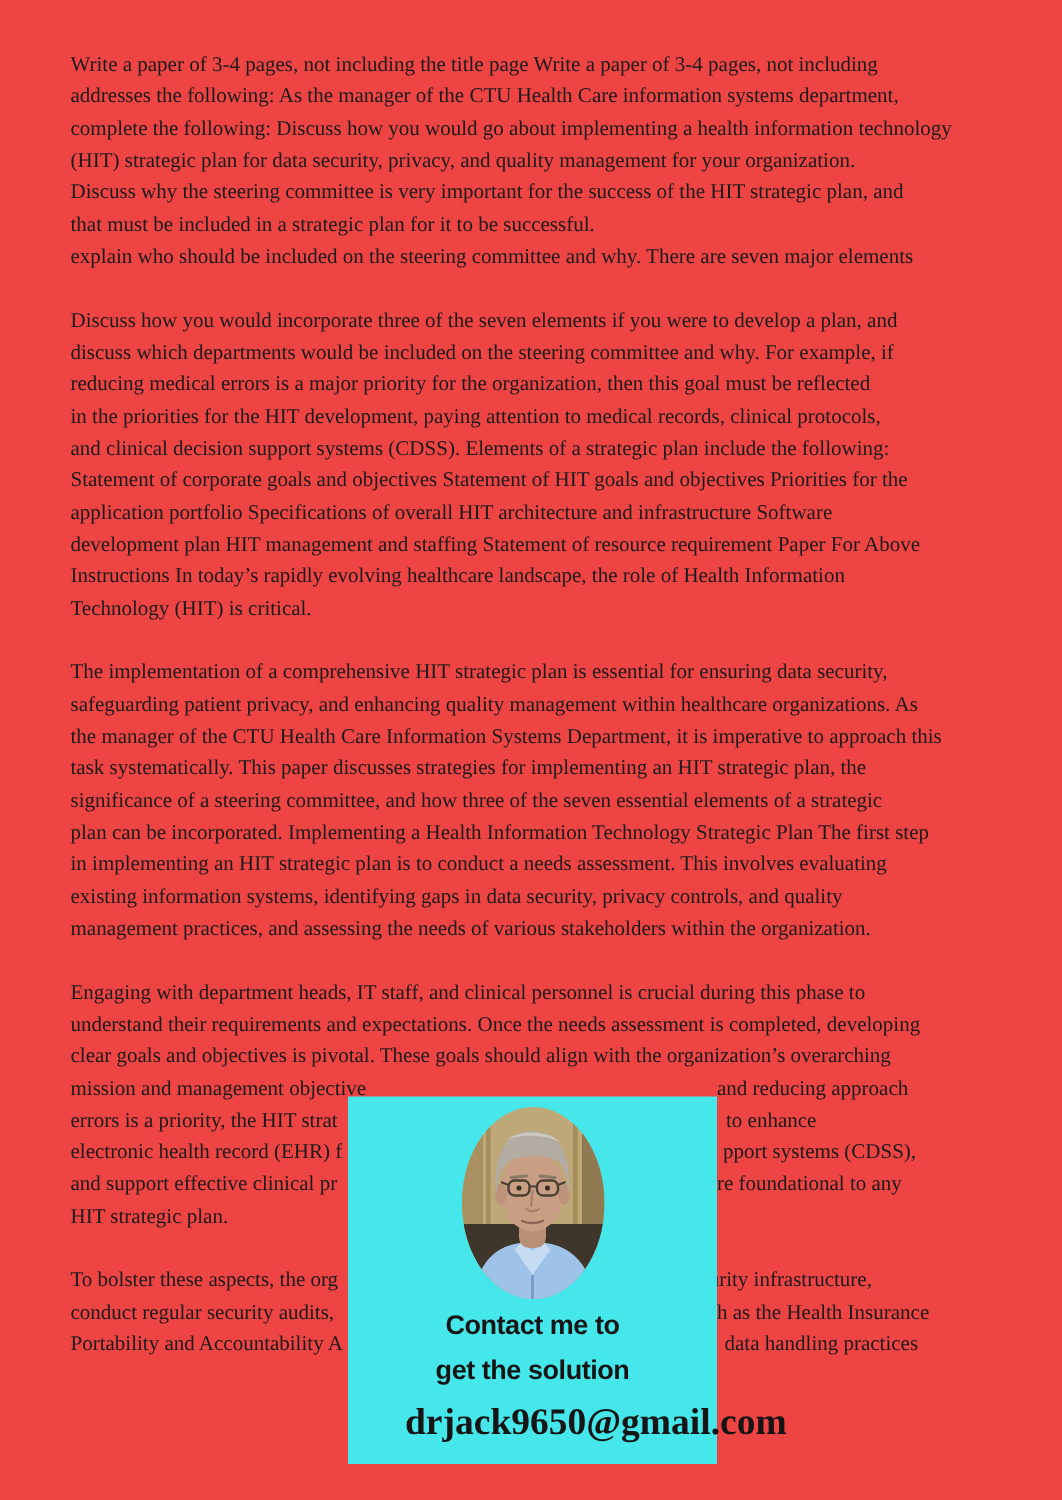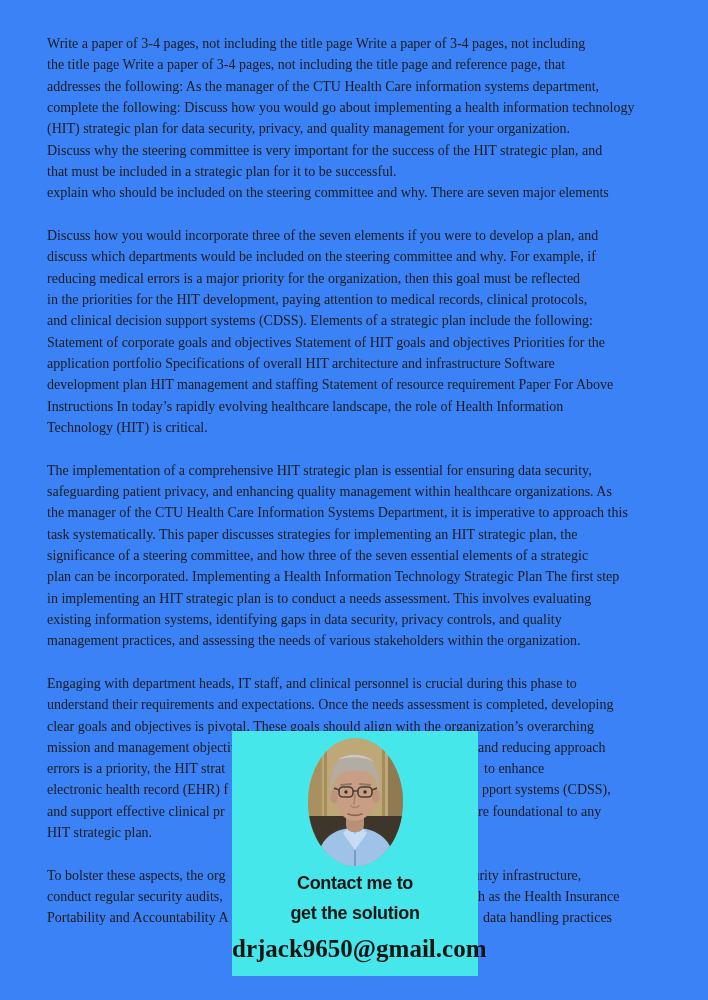--- a/index.html
+++ b/index.html
@@ -41,31 +41,31 @@
     line-height:30px;
     letter-spacing:-0.3px;
     margin-top:2px;
   }
   .email {
     font-family:"Liberation Serif", serif;
     font-weight:bold;
     font-size:25px;
     line-height:28px;
     margin-top:7px;
+    padding-left:38px;
   }
 </style>
 </head>
 <body>
 
-<div class="page" style="background: #3b82f6;">
+<div class="page" style="background: #ef4444;">
 
   <div class="doc" style="color: rgb(27, 27, 27);">
       <div class="para">
         <div class="line">Write a paper of 3-4 pages, not including the title page Write a paper of 3-4 pages, not including</div>
-        <div class="line">the title page Write a paper of 3-4 pages, not including the title page and reference page, that</div>
         <div class="line">addresses the following: As the manager of the CTU Health Care information systems department,</div>
         <div class="line">complete the following: Discuss how you would go about implementing a health information technology</div>
         <div class="line">(HIT) strategic plan for data security, privacy, and quality management for your organization.</div>
         <div class="line">Discuss why the steering committee is very important for the success of the HIT strategic plan, and</div>
         <div class="line">that must be included in a strategic plan for it to be successful.</div>
         <div class="line">explain who should be included on the steering committee and why. There are seven major elements</div>
       </div>
       <div class="para">
         <div class="line">Discuss how you would incorporate three of the seven elements if you were to develop a plan, and</div>
         <div class="line">discuss which departments would be included on the steering committee and why. For example, if</div>

